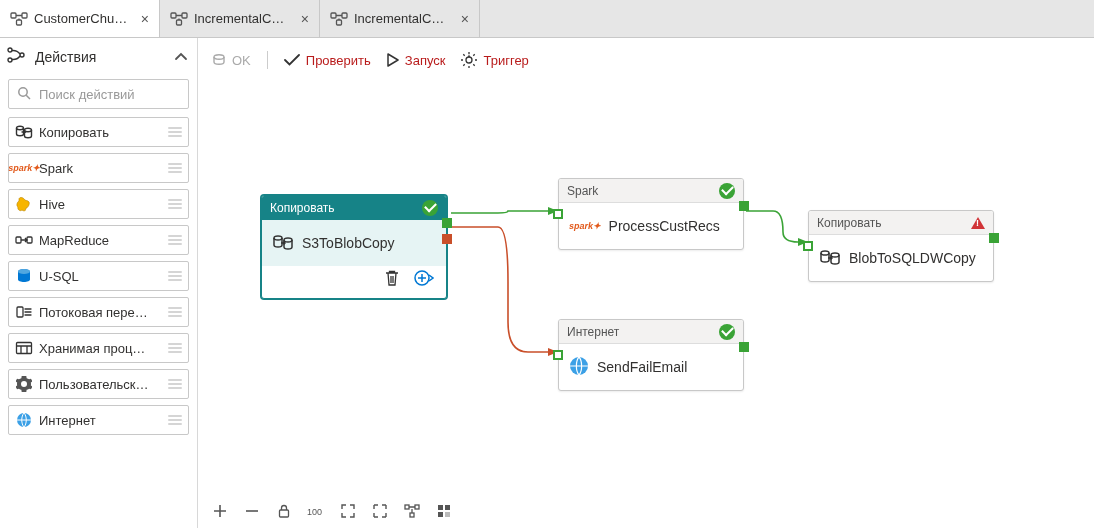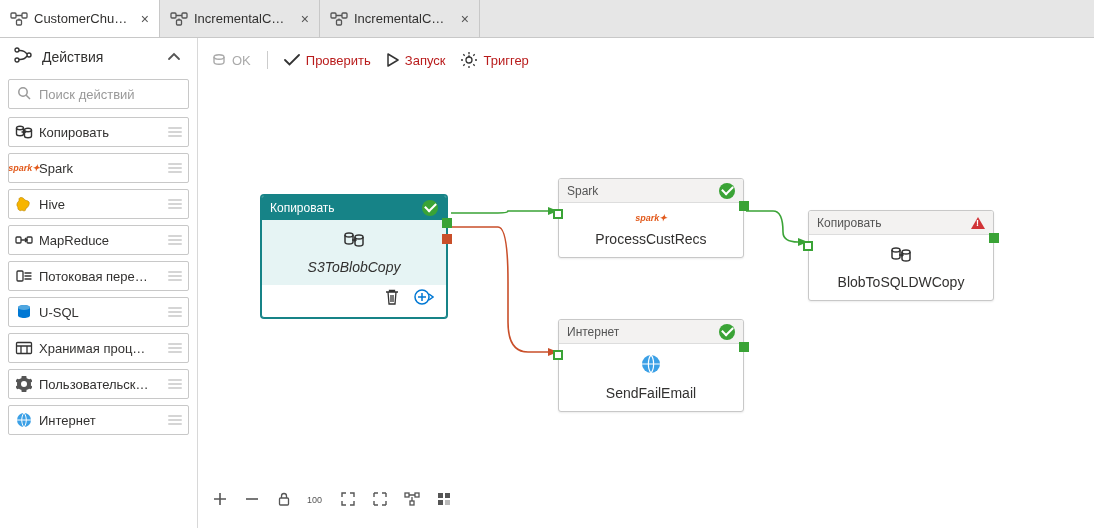--- a/index.html
+++ b/index.html
@@ -27,21 +27,21 @@
   .tab .icon { width:18px; height:14px; flex:0 0 auto; }
   .tab-label { white-space:nowrap; overflow:hidden; text-overflow:ellipsis; }
   .tab-close { font-size:14px; color:#555; margin-left:4px; }
 
   
   .layout { display:flex; height:calc(100% - 38px); }
   .sidebar { width:198px; border-right:1px solid #d8d8d8; display:flex; flex-direction:column; background:#fff; }
   .canvas-area { flex:1; position:relative; background:#fff; overflow:hidden; }
 
   
-  .actions-header { display:flex; align-items:center; gap:8px; padding:9px 14px; font-size:14px; font-weight:400; }
+  .actions-header { display:flex; align-items:center; gap:8px; padding:9px 7px; font-size:14px; font-weight:400; }
   .actions-header .spacer { flex:1; }
   .chev { width:18px; height:18px; display:flex; align-items:center; justify-content:center; }
   .search-box { margin:4px 8px 8px; height:30px; border:1px solid #c8c8c8; border-radius:2px; display:flex; align-items:center; padding:0 8px; color:#888; gap:6px; }
   .search-box input { border:none; outline:none; flex:1; font-size:13px; background:transparent; color:#333; }
   .search-box input::placeholder { color:#999; }
 
   .activity-list { display:flex; flex-direction:column; gap:6px; padding:0 8px 8px; overflow:hidden; }
   .activity-item { height:30px; border:1px solid #c8c8c8; border-radius:2px; display:flex; align-items:center; padding:0 6px; gap:6px; cursor:grab; }
   .activity-item .ic { width:18px; height:18px; flex:0 0 auto; display:flex; align-items:center; justify-content:center; }
   .activity-item .lbl { flex:1; white-space:nowrap; overflow:hidden; text-overflow:ellipsis; font-size:13px; }
@@ -53,37 +53,37 @@
   .tbtn { display:flex; align-items:center; gap:6px; cursor:pointer; color:#b91c1c; }
   .tbtn.disabled { color:#aaa; }
   .sep { width:1px; height:18px; background:#ccc; }
 
   
   .canvas { position:absolute; left:0; top:44px; right:0; bottom:34px; }
   .node { position:absolute; width:186px; border:1px solid var(--border-gray); border-radius:3px; box-shadow:0 1px 2px rgba(0,0,0,0.08); background:#fff; }
   .node.selected { border-color: var(--teal-header); box-shadow: 0 0 0 1px var(--teal-header); }
   .node-head { height:24px; display:flex; align-items:center; padding:0 8px; font-size:12px; color:#555; background:var(--node-header); border-bottom:1px solid #ddd; border-radius:2px 2px 0 0; justify-content:space-between; }
   .node.selected .node-head { background:var(--teal-header); color:#fff; border-bottom-color:var(--teal-header);}
-  .node-body { min-height:46px; padding:10px 10px; display:flex; align-items:center; gap:8px; font-size:14px;flex-direction:column; }
-  .node.selected .node-body { background: var(--teal-body); font-style: italic; }
+  .node-body { min-height:46px; padding:10px 10px; display:flex; align-items:center; gap:8px; font-size:14px; }
+  .node.selected .node-body { background: var(--teal-body); }
   .node-actions { height:32px; display:flex; align-items:center; justify-content:flex-end; gap:14px; padding:0 12px 6px; }
   .status-ok { width:16px; height:16px; border-radius:50%; background:var(--green); display:flex; align-items:center; justify-content:center; }
   .status-ok::after { content:""; width:5px; height:9px; border:solid #fff; border-width:0 2px 2px 0; transform:rotate(45deg) translate(-1px,-1px); }
   .status-warn { width:0; height:0; border-left:7px solid transparent; border-right:7px solid transparent; border-bottom:12px solid var(--red); position:relative; }
   .status-warn::after { content:"!"; position:absolute; left:-2px; top:1px; font-size:9px; color:#fff; font-weight:bold;}
 
   .port { position:absolute; width:10px; height:10px; background:#fff; border:2px solid #888; }
   .port.green { border-color: var(--green); background: var(--green);}
   .port.orange { border-color: var(--orange); background: var(--orange);}
 
   
   .wires { position:absolute; left:0; top:0; width:100%; height:100%; pointer-events:none; }
 
   
-  .canvas-footer { position:absolute; left:0; bottom:12px; right:0; height:34px; display:flex; align-items:center; gap:12px; padding:0 12px; font-size:15px; color:#555; }
+  .canvas-footer { position:absolute; left:0; bottom:0; right:0; height:34px; display:flex; align-items:center; gap:12px; padding:0 12px; font-size:15px; color:#555; }
   .fbtn { width:20px; height:20px; display:flex; align-items:center; justify-content:center; cursor:pointer; }
 
 </style>
 </head>
 <body>
 
 <div class="tabs-bar">
   <div class="tab active">
     <span class="icon">
       <svg viewBox="0 0 18 14" width="18" height="14">
@@ -222,44 +222,44 @@
         <span class="lbl">MapReduce</span>
         <span class="grip">
             <span></span>
             <span></span>
             <span></span>
           </span>
       </div>
 
       <div class="activity-item">
         <span class="ic">
+          <svg width="16" height="16" viewBox="0 0 16 16">
+              <ellipse cx="8" cy="3.5" rx="6" ry="2.5" fill="#0078d4"></ellipse>
+              <path d="M2 3.5v8c0 1.4 2.7 2.5 6 2.5s6-1.1 6-2.5v-8" fill="#0078d4"></path>
+              <ellipse cx="8" cy="3.5" rx="6" ry="2.5" fill="#50a7e0"></ellipse>
+            </svg>
+        </span>
+        <span class="lbl">U-SQL</span>
+        <span class="grip">
+            <span></span>
+            <span></span>
+            <span></span>
+          </span>
+      </div>
+
+      <div class="activity-item">
+        <span class="ic">
           <svg width="18" height="16" viewBox="0 0 18 16">
               <g stroke="#333" stroke-width="1.3" fill="none">
                 <rect x="2" y="3" width="6" height="10" rx="1"></rect>
                 <path d="M10 5 h6 M10 8 h6 M10 11 h6" stroke-linecap="round"></path>
               </g>
             </svg>
         </span>
         <span class="lbl">Потоковая пере…</span>
-        <span class="grip">
-            <span></span>
-            <span></span>
-            <span></span>
-          </span>
-      </div>
-
-      <div class="activity-item">
-        <span class="ic">
-          <svg width="16" height="16" viewBox="0 0 16 16">
-              <ellipse cx="8" cy="3.5" rx="6" ry="2.5" fill="#0078d4"></ellipse>
-              <path d="M2 3.5v8c0 1.4 2.7 2.5 6 2.5s6-1.1 6-2.5v-8" fill="#0078d4"></path>
-              <ellipse cx="8" cy="3.5" rx="6" ry="2.5" fill="#50a7e0"></ellipse>
-            </svg>
-        </span>
-        <span class="lbl">U-SQL</span>
         <span class="grip">
             <span></span>
             <span></span>
             <span></span>
           </span>
       </div>
 
       <div class="activity-item">
         <span class="ic">
           <svg width="18" height="16" viewBox="0 0 18 16">

